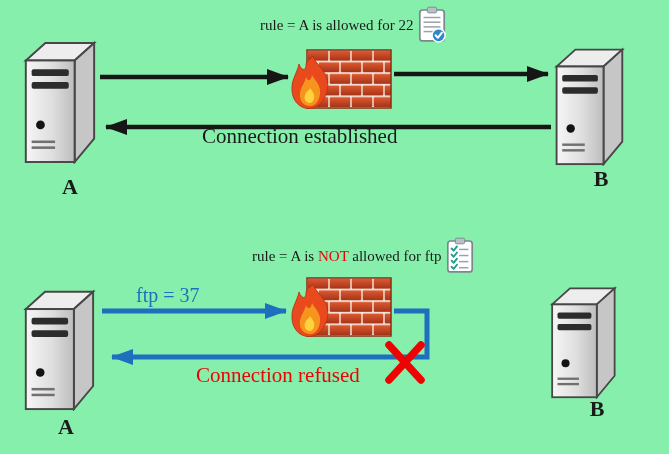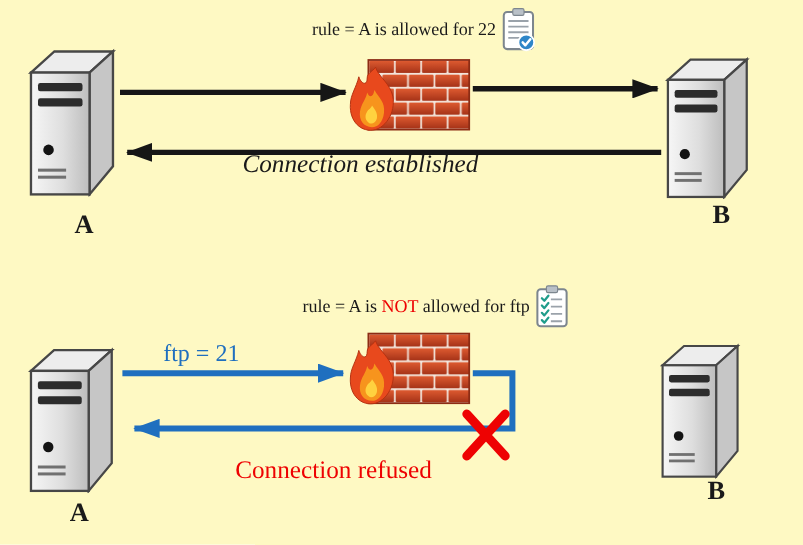--- a/index.html
+++ b/index.html
@@ -1,18 +1,18 @@
 <!DOCTYPE html>
 <html style="--arrow-allowed: #161616; --arrow-refused: #1f6fbf; --refused-text: #ee0202; --emphasis-text: #ee0202; --x-mark: #ee0202; --brick-red: #c23f1e; --flame-outer: #e8491d; --flame-inner: #f7941d;"><head>
 <meta charset="utf-8">
 <style>
   * { margin:0; padding:0; box-sizing:border-box; }
   html,body { background:#ffffff; }
   #canvas {
-    position:relative; width:669px; height:454px; background:#fef9c3;
+    position:relative; width:669px; height:454px; background:#86efac;
     font-family:"Liberation Serif","DejaVu Serif",serif; color:#1a1a1a; overflow:hidden;
   }
   .arrow-layer { position:absolute; left:0; top:0; width:669px; height:454px; z-index:1; }
   .icon { position:absolute; z-index:2; }
   .txt  { position:absolute; z-index:3; white-space:nowrap; }
   .req  { font-size:20px; }
   .resp { font-size:21px; }
   .host { font-size:22px; font-weight:bold; width:44px; text-align:center; }
   .blue { color:var(--arrow-refused,#1f6fbf); }
   .red  { color:var(--refused-text,#ee0202); }
@@ -121,39 +121,39 @@
   <svg class="icon" style="left:18px; top:37px; width:82px; height:127px">
       <use href="#towerSym"></use>
     </svg>
   <svg class="icon" style="left:549px; top:44px; width:79px; height:122px">
       <use href="#towerSym"></use>
     </svg>
   <svg class="icon" style="left:287px; top:46px; width:106px; height:68px">
       <use href="#firewallSym"></use>
     </svg>
 
-  <div class="txt resp" style="left:202px; top:124px;font-style:italic;">Connection established</div>
+  <div class="txt resp" style="left:202px; top:124px;">Connection established</div>
   <div class="txt host" style="left:48px; top:174px;">A</div>
   <div class="txt host" style="left:579px; top:166px;">B</div>
 
   <div class="rule-row" style="left:252px; top:236px;">
     <span class="rule-text"><span>rule = A is </span><span class="em-not">NOT</span><span> allowed for ftp</span></span>
     <svg class="clipboard">
         <use href="#clipChecklistSym"></use>
       </svg>
   </div>
 
   <svg class="icon" style="left:18px; top:286px; width:81px; height:125px">
       <use href="#towerSym"></use>
     </svg>
   <svg class="icon" style="left:545px; top:283px; width:75px; height:116px">
       <use href="#towerSym"></use>
     </svg>
   <svg class="icon" style="left:287px; top:274px; width:106px; height:68px">
       <use href="#firewallSym"></use>
     </svg>
 
-  <div class="txt req blue" style="left:136px; top:284px;">ftp = 21</div>
-  <div class="txt resp red" style="left:196px; top:379px;">Connection refused</div>
+  <div class="txt req blue" style="left:136px; top:284px;">ftp = 37</div>
+  <div class="txt resp red" style="left:196px; top:363px;">Connection refused</div>
   <div class="txt host" style="left:44px; top:414px;">A</div>
   <div class="txt host" style="left:575px; top:396px;">B</div>
 
 </div>
 
 </body></html>

